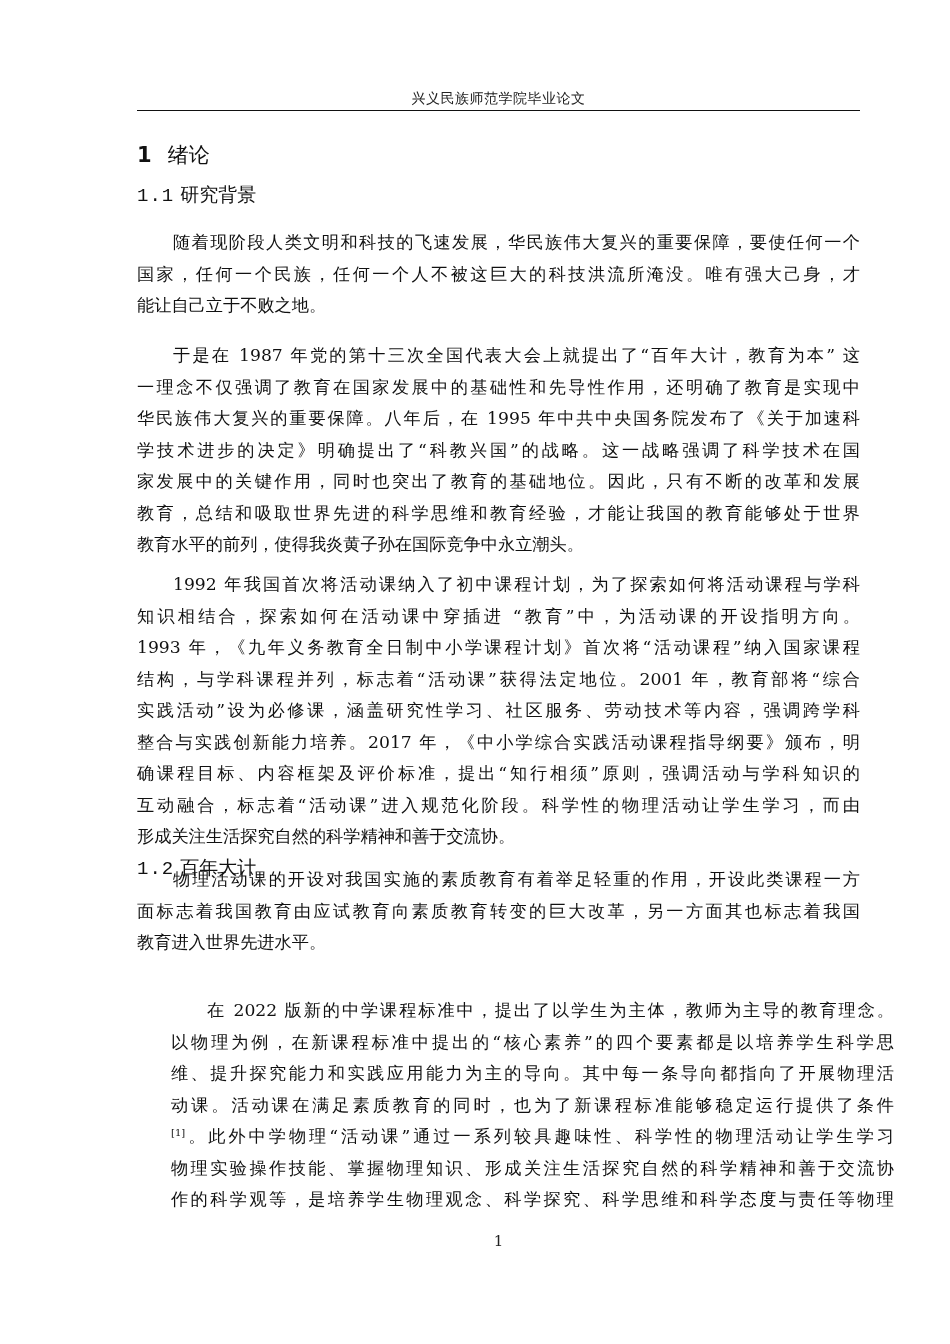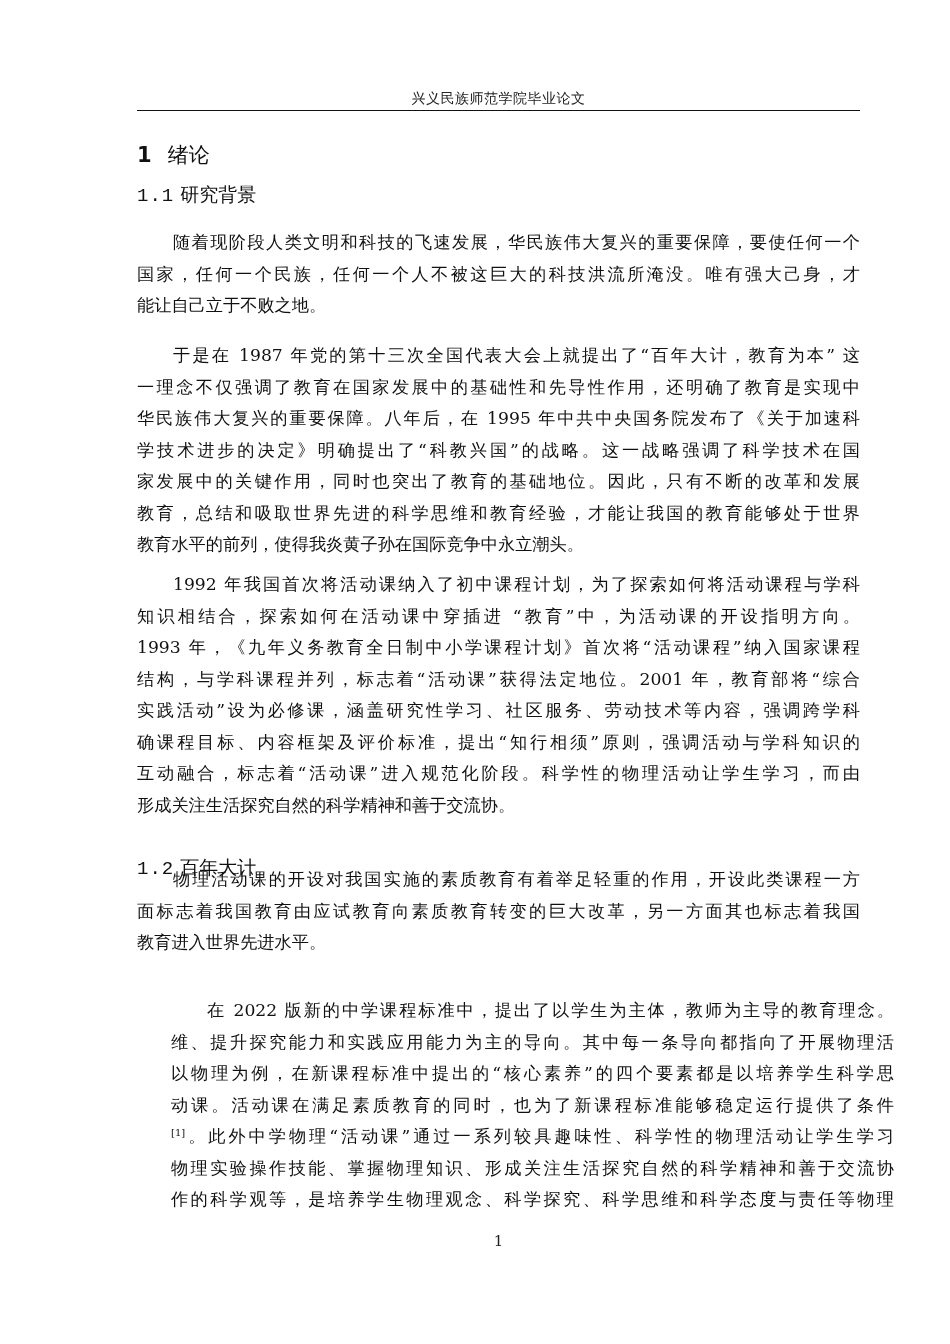--- a/index.html
+++ b/index.html
@@ -56,39 +56,40 @@
     <span class="line">教育，总结和吸取世界先进的科学思维和教育经验，才能让我国的教育能够处于世界</span>
     <span class="line last">教育水平的前列，使得我炎黄子孙在国际竞争中永立潮头。</span>
   </div>
 
   <div class="para" style="top:553px;margin-top:16px;">
     <span class="line indent">1992 年我国首次将活动课纳入了初中课程计划，为了探索如何将活动课程与学科</span>
     <span class="line">知识相结合，探索如何在活动课中穿插进 “教育”中，为活动课的开设指明方向。</span>
     <span class="line">1993 年，《九年义务教育全日制中小学课程计划》首次将“活动课程”纳入国家课程</span>
     <span class="line">结构，与学科课程并列，标志着“活动课”获得法定地位。2001 年，教育部将“综合</span>
     <span class="line">实践活动”设为必修课，涵盖研究性学习、社区服务、劳动技术等内容，强调跨学科</span>
+    <span class="line">整合与实践创新能力培养。2017 年，《中小学综合实践活动课程指导纲要》颁布，明</span>
     <span class="line">确课程目标、内容框架及评价标准，提出“知行相须”原则，强调活动与学科知识的</span>
     <span class="line">互动融合，标志着“活动课”进入规范化阶段。科学性的物理活动让学生学习，而由</span>
     <span class="line last">形成关注生活探究自然的科学精神和善于交流协。</span>
   </div>
 
   <div class="h2" style="top:855px;">
     <span class="num">1.2</span><span>百年大计</span>
   </div>
 
   <div class="para" style="top:864px;">
     <span class="line indent">物理活动课的开设对我国实施的素质教育有着举足轻重的作用，开设此类课程一方</span>
     <span class="line">面标志着我国教育由应试教育向素质教育转变的巨大改革，另一方面其也标志着我国</span>
     <span class="line last">教育进入世界先进水平。</span>
   </div>
 
   <div class="para" style="top:995px;margin-left:34px;">
     <span class="line indent">在 2022 版新的中学课程标准中，提出了以学生为主体，教师为主导的教育理念。</span>
+    <span class="line">以物理为例，在新课程标准中提出的“核心素养”的四个要素都是以培养学生科学思</span>
     <span class="line">维、提升探究能力和实践应用能力为主的导向。其中每一条导向都指向了开展物理活</span>
-    <span class="line">以物理为例，在新课程标准中提出的“核心素养”的四个要素都是以培养学生科学思</span>
     <span class="line">动课。活动课在满足素质教育的同时，也为了新课程标准能够稳定运行提供了条件</span>
     <span class="line"><sup>[1]</sup><span>。此外中学物理“活动课”通过一系列较具趣味性、科学性的物理活动让学生学习</span></span>
     <span class="line">物理实验操作技能、掌握物理知识、形成关注生活探究自然的科学精神和善于交流协</span>
     <span class="line">作的科学观等，是培养学生物理观念、科学探究、科学思维和科学态度与责任等物理</span>
   </div>
 
   <div class="page-number">1</div>
 </div>
 
 </body></html>

